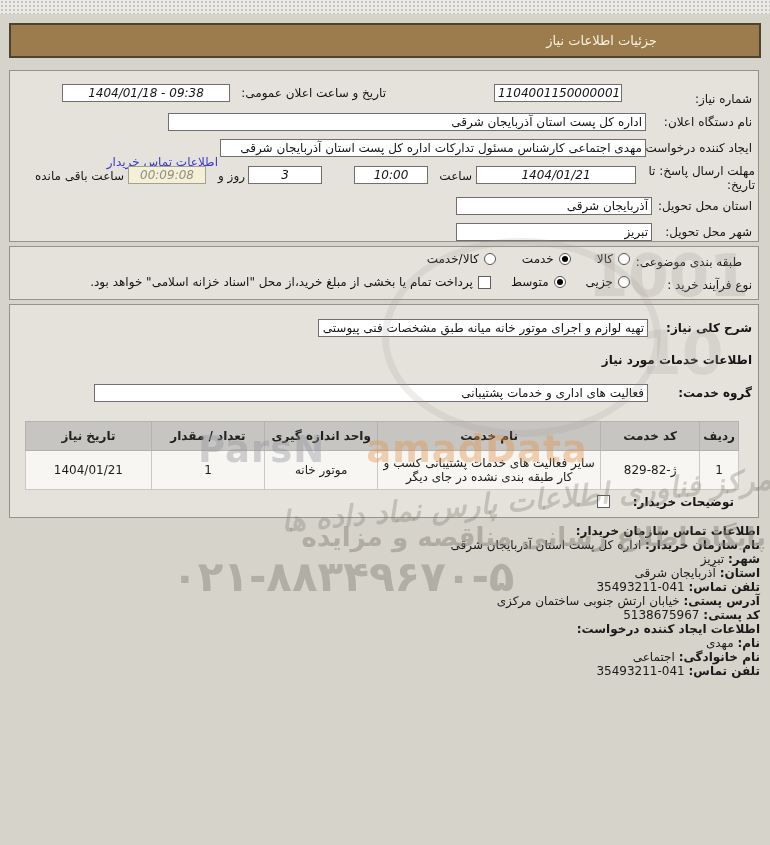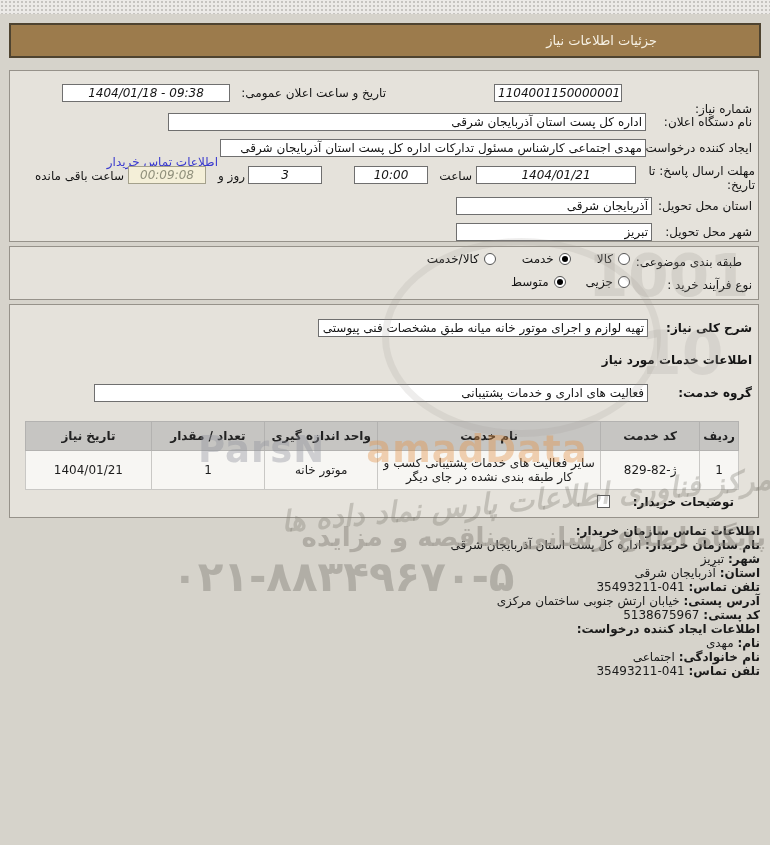--- a/index.html
+++ b/index.html
@@ -98,21 +98,21 @@
 </head>
 <body>
 
 <div class="top-strip"></div>
 
 <div class="title-bar">
   <span class="title-text">جزئیات اطلاعات نیاز</span>
 </div>
 
 <div class="panel" id="panel-main">
-  <span class="lbl" style="top:31px;right:6px;">شماره نیاز:</span>
+  <span class="lbl" style="top:21px;right:6px;">شماره نیاز:</span>
   <div class="field center ltr" style="top:13px;right:136px;width:120px;">1104001150000001</div>
   <span class="lbl" style="top:15px;right:372px;">تاریخ و ساعت اعلان عمومی:</span>
   <div class="field center ltr" style="top:13px;right:528px;width:160px;">1404/01/18 - 09:38</div>
 
   <span class="lbl" style="top:44px;right:6px;">نام دستگاه اعلان:</span>
   <div class="field rtl-text" style="top:42px;right:112px;width:470px;">اداره کل پست استان آذربایجان شرقی</div>
 
   <span class="lbl" style="top:70px;right:6px;">ایجاد کننده درخواست:</span>
   <div class="field rtl-text" style="top:68px;right:112px;width:418px;">مهدی اجتماعی کارشناس مسئول تدارکات اداره کل پست استان آذربایجان شرقی</div>
   <span class="link" style="top:70px;right:540px;">اطلاعات تماس خریدار</span>
@@ -152,20 +152,24 @@
 
   <span class="lbl" style="top:31px;right:6px;">نوع فرآیند خرید :</span>
   <div class="optrow" style="top:28px;right:128px;gap:20px;">
     <span class="opt">
       <span class="radio"></span>
       <span>جزیی</span>
     </span>
     <span class="opt">
       <span class="radio checked"></span>
       <span>متوسط</span>
+    </span>
+    <span class="opt">
+      <span class="checkbox"></span>
+      <span>پرداخت تمام یا بخشی از مبلغ خرید،از محل "اسناد خزانه اسلامی" خواهد بود.</span>
     </span>
   </div>
 </div>
 
 <div class="panel" id="panel-need">
   <span class="lblb" style="top:16px;right:6px;">شرح کلی نیاز:</span>
   <div class="field rtl-text" style="top:14px;right:110px;width:322px;">تهیه لوازم و اجرای موتور خانه میانه طبق مشخصات فنی پیوستی</div>
 
   <span class="lblb" style="top:48px;right:6px;">اطلاعات خدمات مورد نیاز</span>
 

